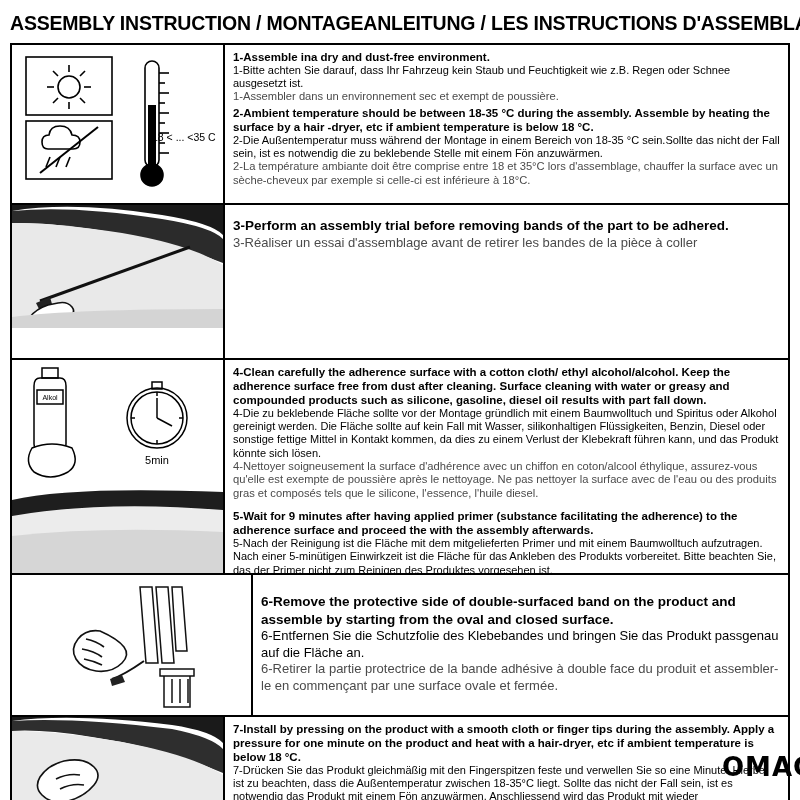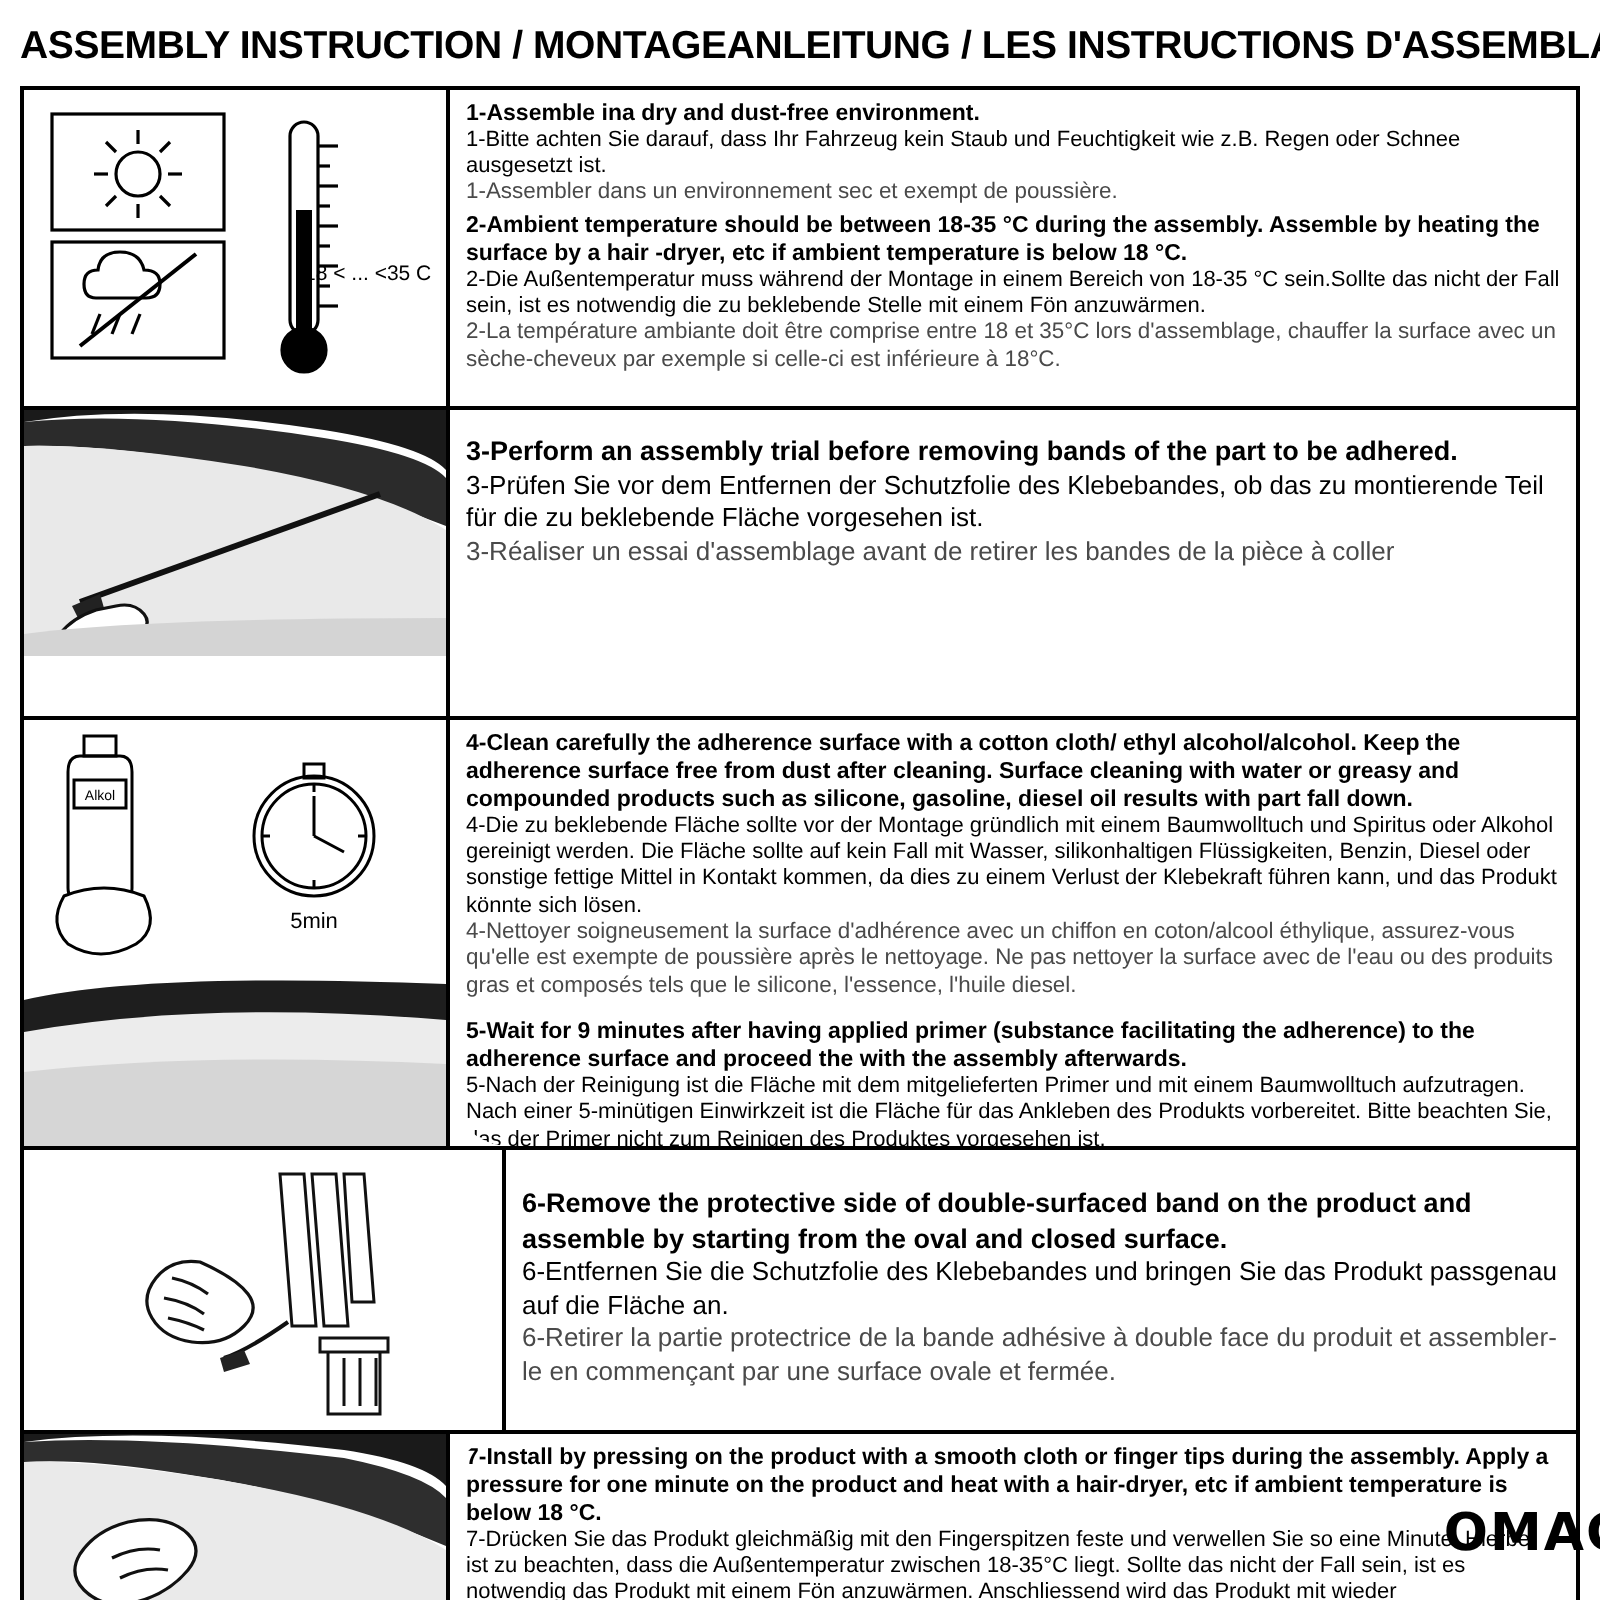--- a/index.html
+++ b/index.html
@@ -42,21 +42,20 @@
     border-right:2px solid #000;
     box-sizing:border-box;
     position:relative;
     overflow:hidden;
   }
   .cell-txt{
     flex:1 1 auto;
     box-sizing:border-box;
     padding:5px 7px 5px 8px;
     overflow:hidden;
-    border-radius:30px;
   }
   .blk{margin:0 0 2px 0;}
   .l-en{font-weight:bold;font-size:11.5px;line-height:1.22;}
   .l-en.big{font-size:13.5px;line-height:1.3;}
   .l-de{font-size:11px;line-height:1.2;}
   .l-de.big{font-size:13px;line-height:1.28;}
   .l-fr{font-size:11.2px;line-height:1.2;color:#4a4a4a;}
   .l-fr.big{font-size:13px;line-height:1.28;color:#4a4a4a;}
   .gap{height:7px;}
 
@@ -159,21 +158,20 @@
             <path d="M36 100 q-12 4 -18 12 q-4 6 2 9 q8 4 18 1 q12 -3 20 -10 q6 -5 2 -10 q-5 -6 -14 -4 z"></path>
             <path d="M40 112 q10 -4 18 -2" fill="none"></path>
             <path d="M44 118 q10 -4 17 -2" fill="none"></path>
           </g>
           <path d="M0 112 Q60 104 211 104 L211 123 L0 123 Z" fill="#d4d4d4"></path>
         </svg>
       </div>
       <div class="cell-txt" style="padding-top:12px;">
         <div class="blk">
           <div class="l-en big">3-Perform an assembly trial before removing bands of the part to be adhered.</div>
-          <div class="l-de big">3-Prüfen Sie vor dem Entfernen der Schutzfolie des Klebebandes, ob das zu montierende Teil für die zu beklebende Fläche vorgesehen ist.</div>
           <div class="l-fr big">3-Réaliser un essai d'assemblage avant de retirer les bandes de la pièce à coller</div>
         </div>
       </div>
     </div>
 
     <div class="row" style="height:215px;">
       <div class="cell-img">
         <svg width="211" height="213" viewBox="0 0 211 213">
 
           <g stroke="#000" stroke-width="1.5" fill="none">

